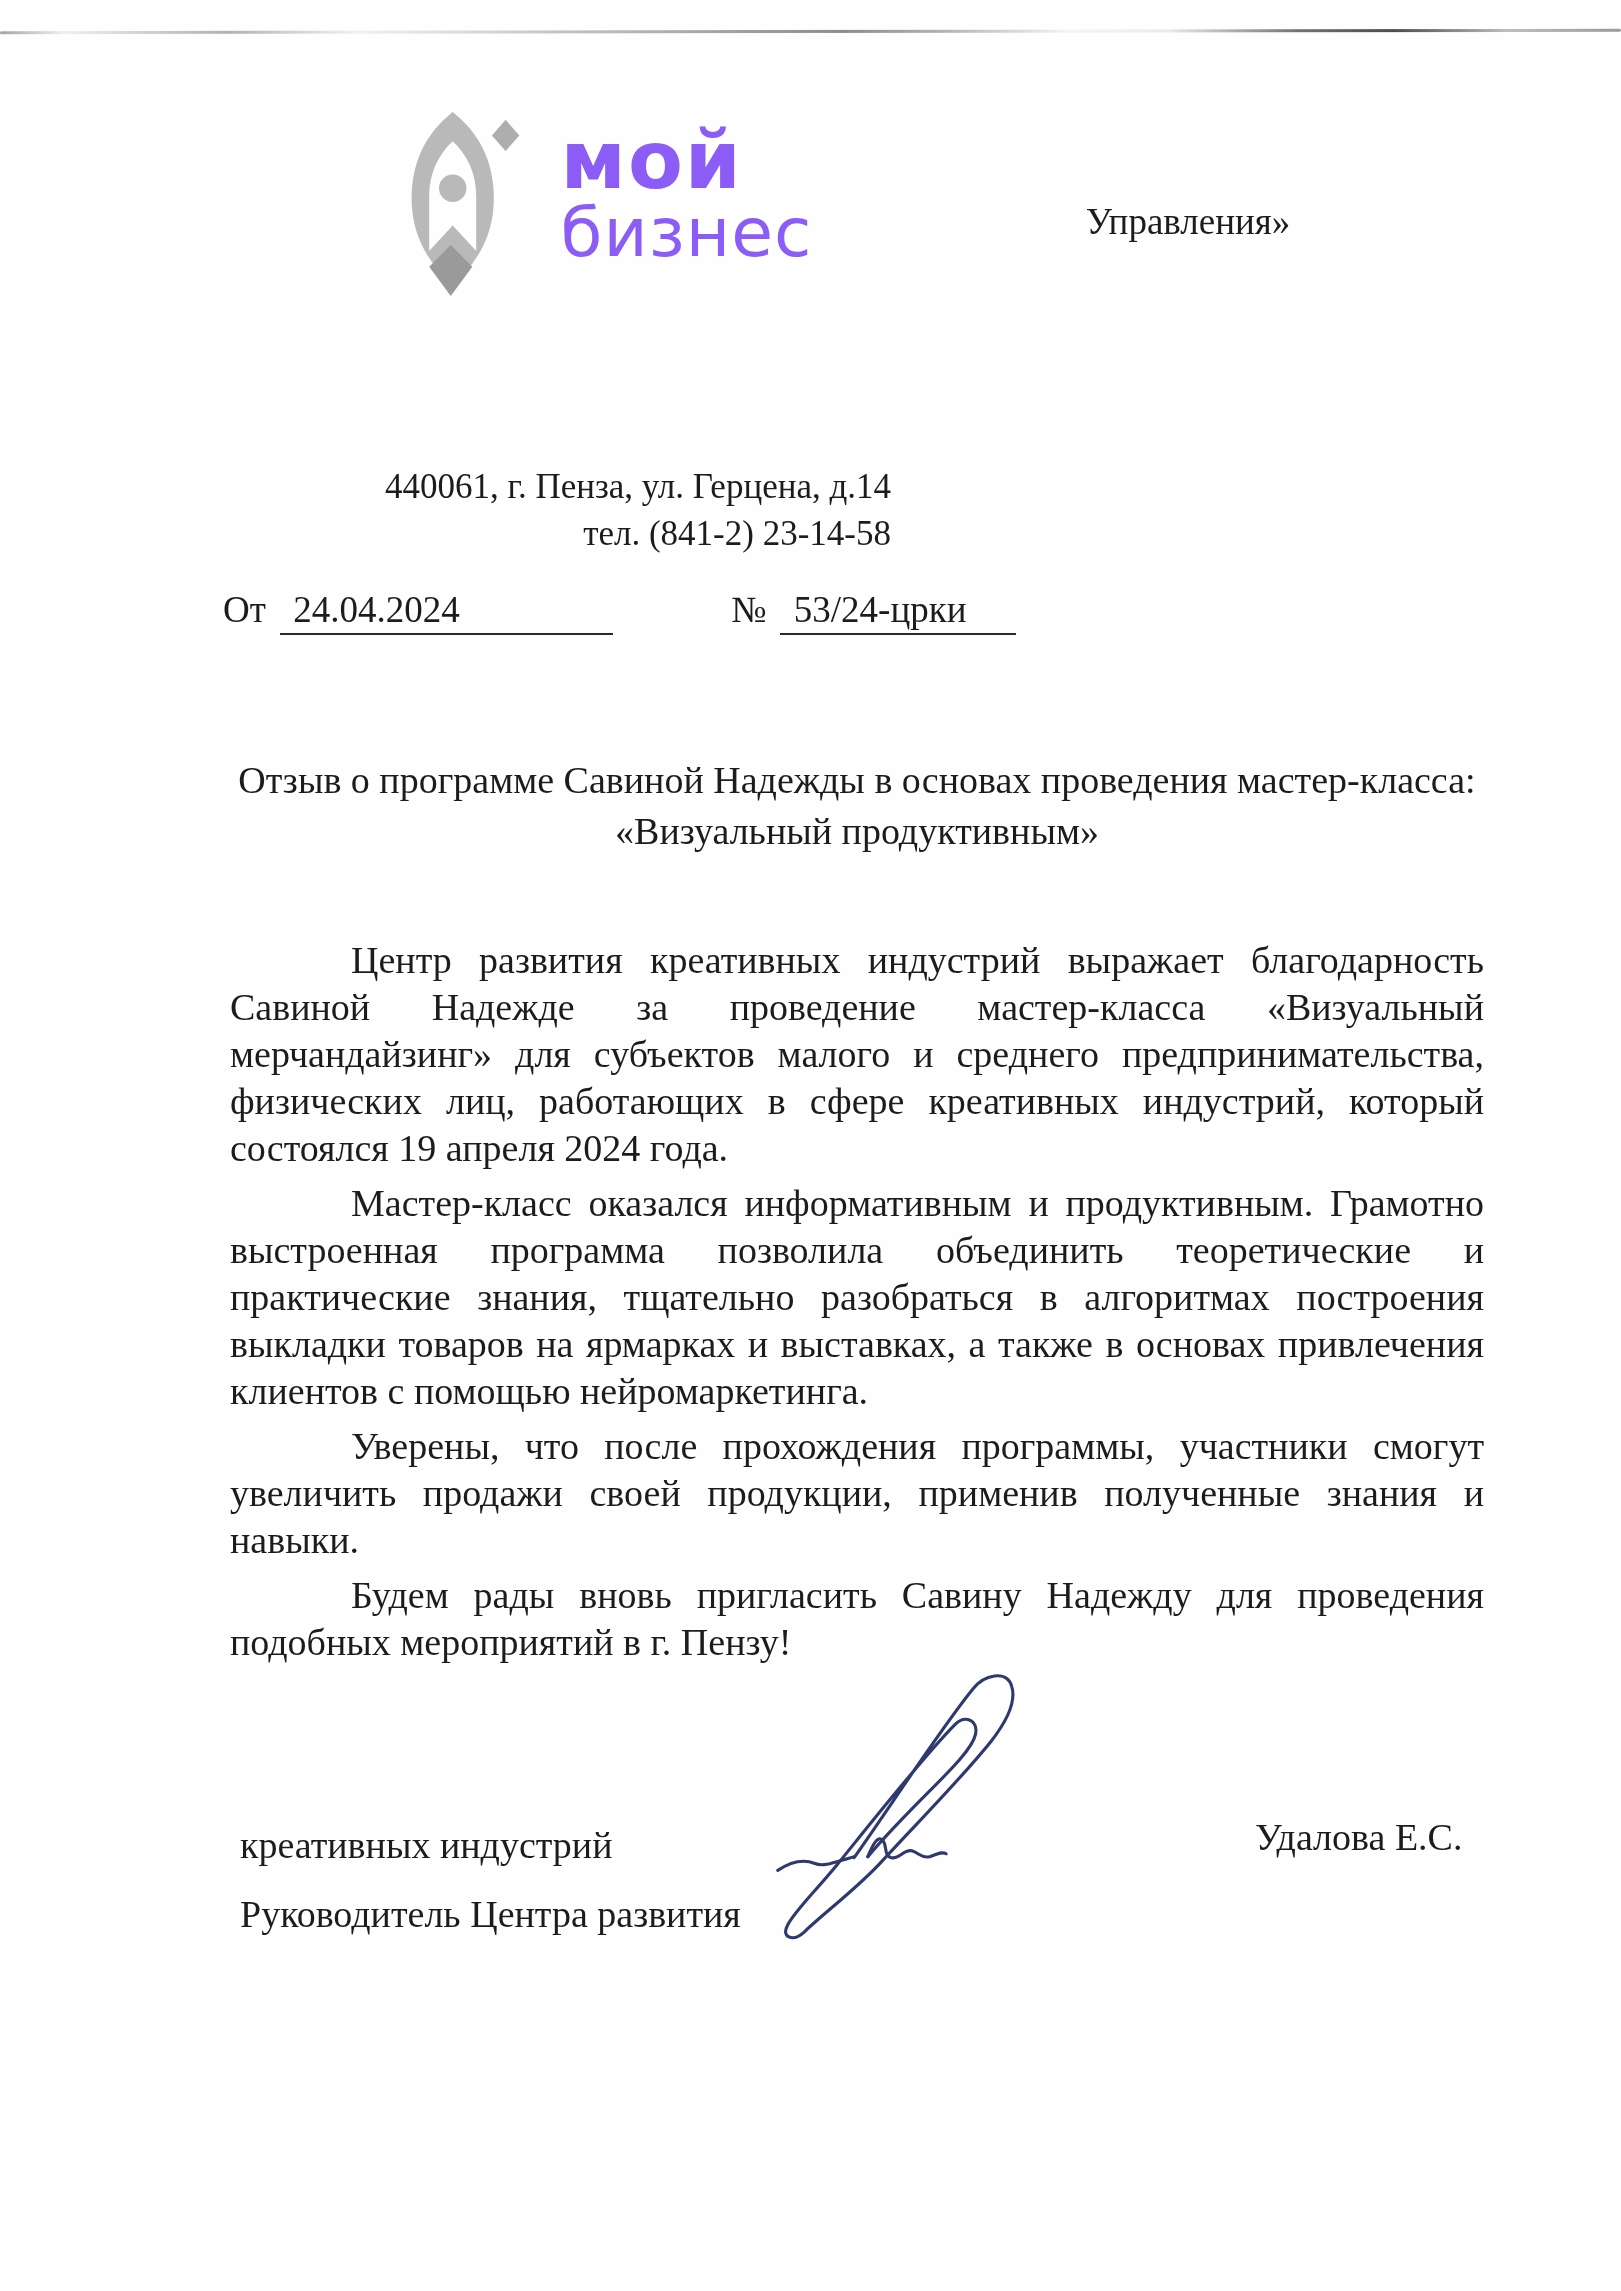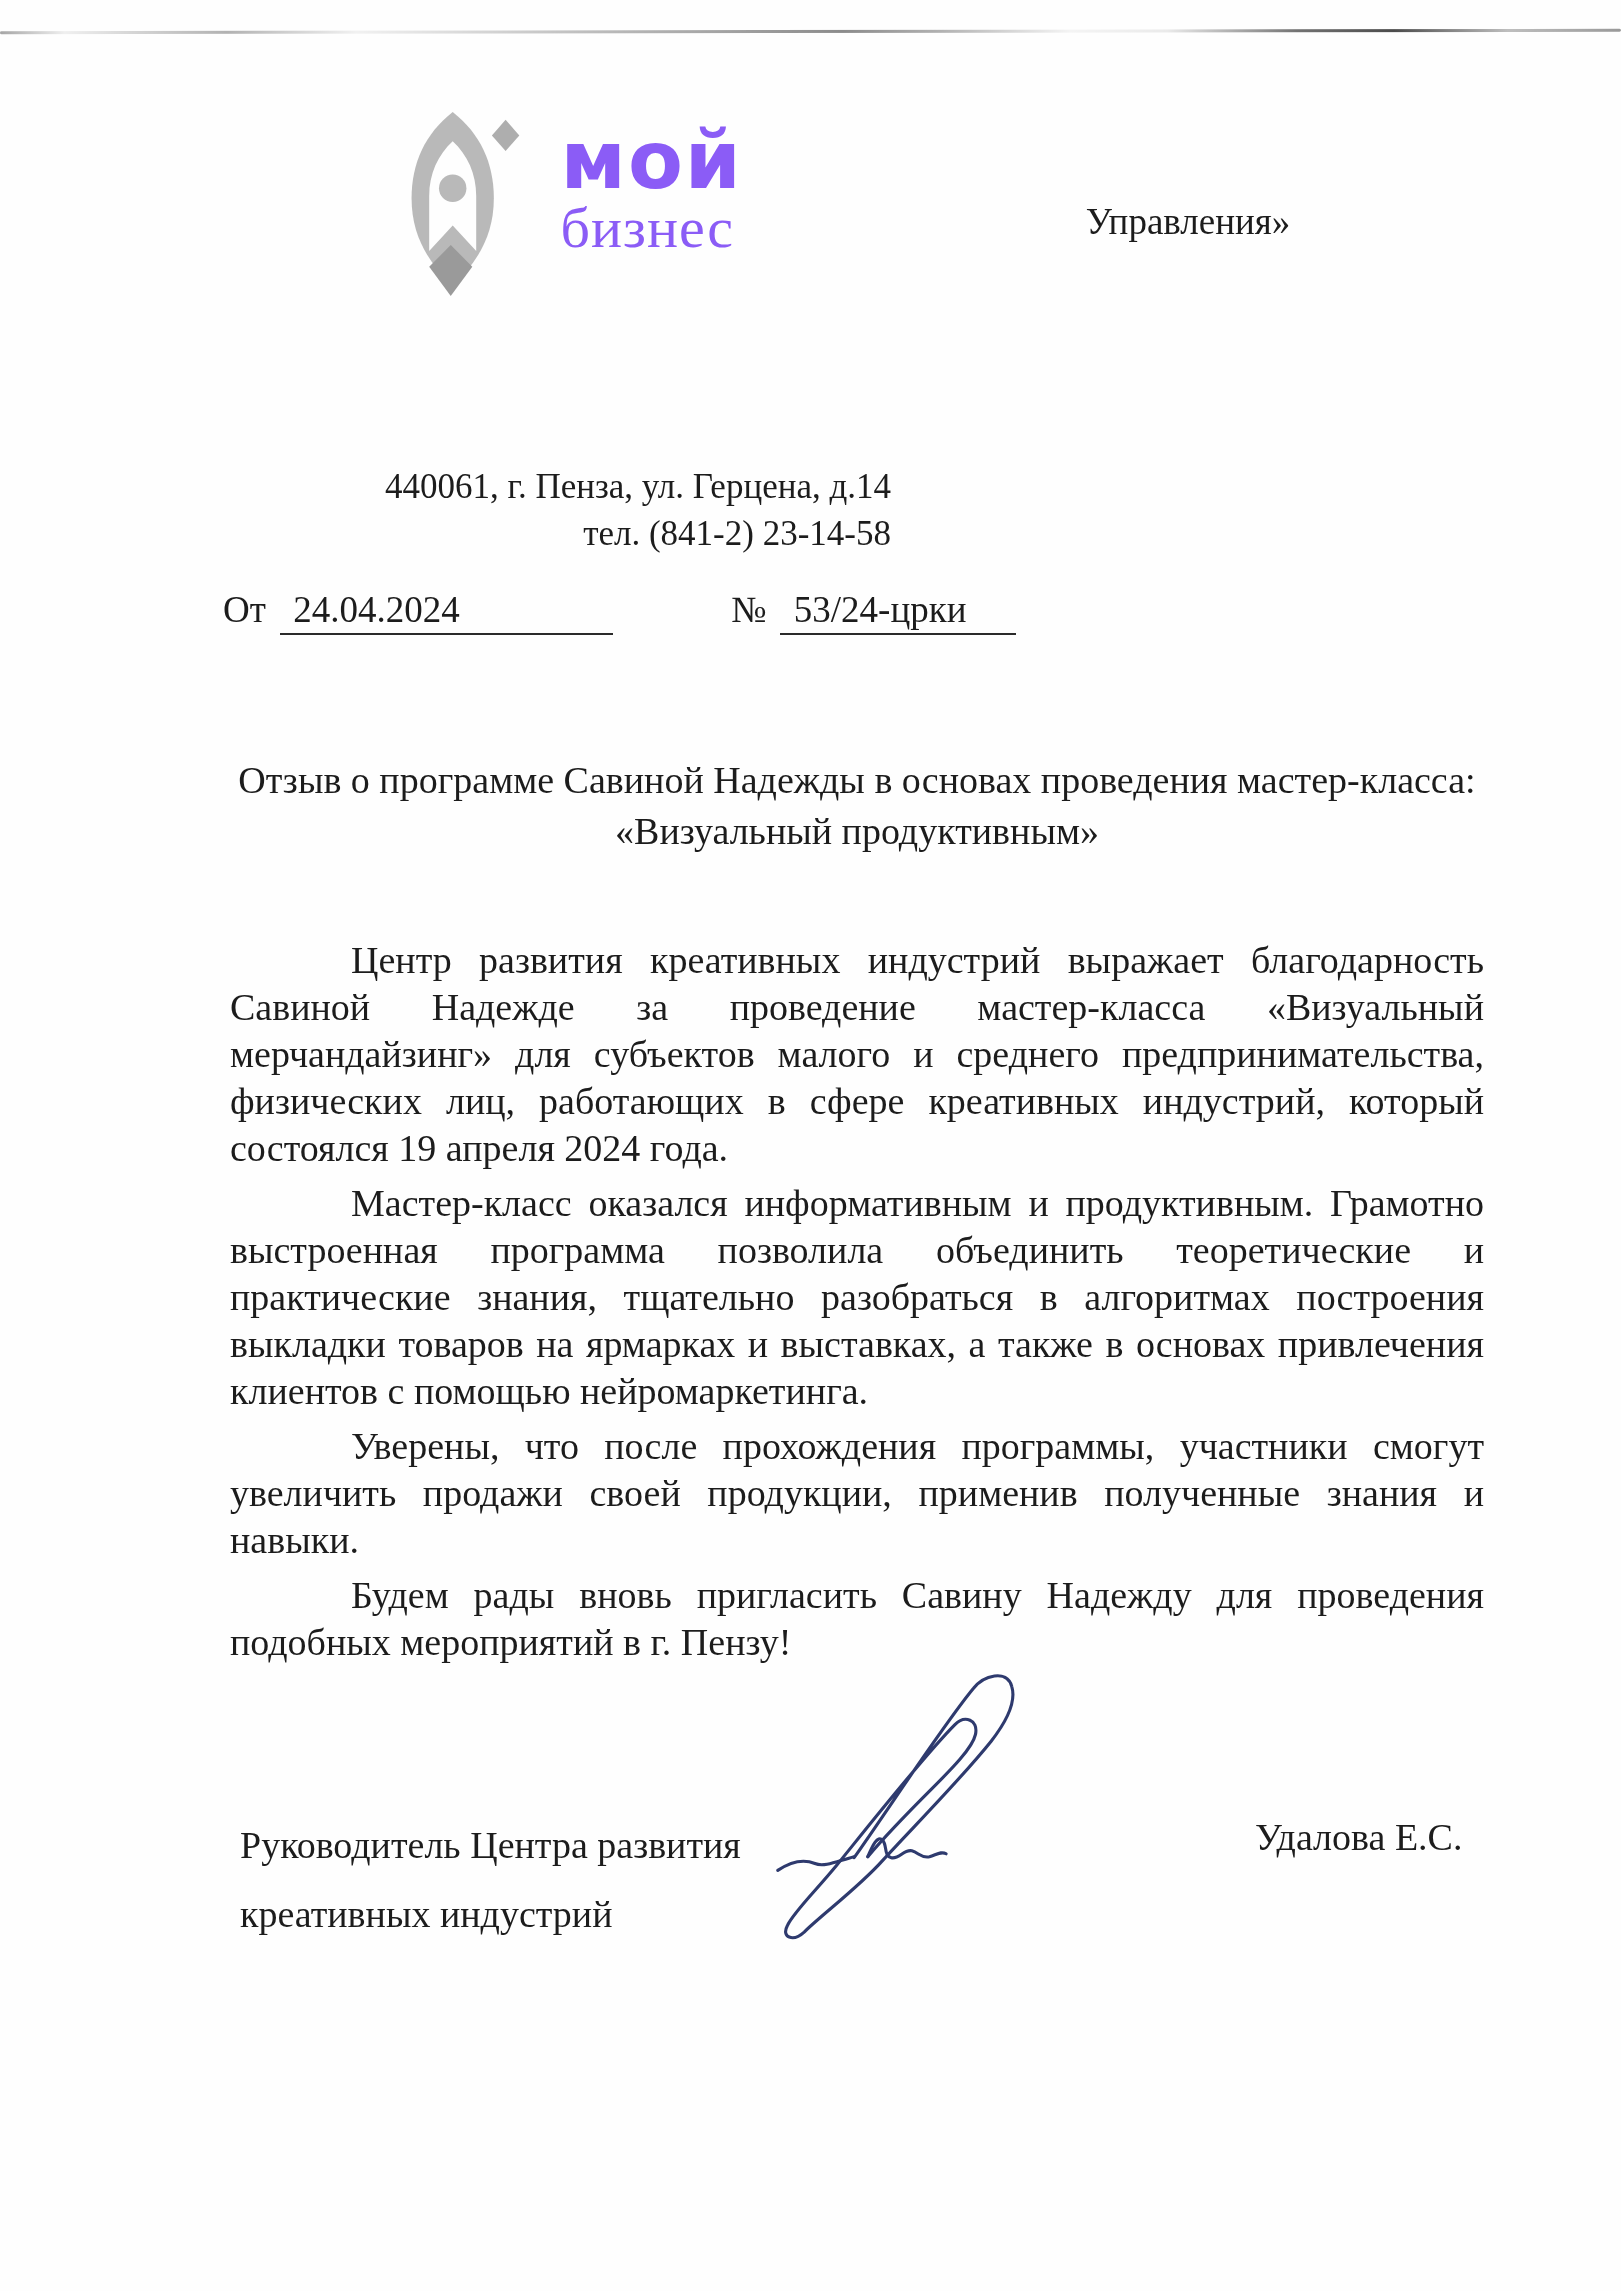--- a/index.html
+++ b/index.html
@@ -46,24 +46,23 @@
     color: #8b5cf6;
     line-height: 0.98;
     margin-top: 15.7px;
   }
   .logo-text .brand-top {
     font-size: 80px;
     font-weight: 800;
     letter-spacing: 2px;
   }
   .logo-text .brand-bottom {
-    font-size: 58px;
+    font-size: 68px;
     font-weight: 400;
     letter-spacing: 1px;
-    font-family: Liberation Serif, serif;
   }
 
   
   .org-name {
     position: absolute;
     left: 323px; top: 312px;
     width: 519px;
     text-align: center;
     font-weight: bold;
     font-size: 36px;
@@ -203,22 +202,22 @@
   </div>
 
   <div class="doc-body">
     <p>Центр развития креативных индустрий выражает благодарность Савиной Надежде за проведение мастер-класса «Визуальный мерчандайзинг» для субъектов малого и среднего предпринимательства, физических лиц, работающих в сфере креативных индустрий, который состоялся 19 апреля 2024 года.</p>
     <p>Мастер-класс оказался информативным и продуктивным. Грамотно выстроенная программа позволила объединить теоретические и практические знания, тщательно разобраться в алгоритмах построения выкладки товаров на ярмарках и выставках, а также в основах привлечения клиентов с помощью нейромаркетинга.</p>
     <p>Уверены, что после прохождения программы, участники смогут увеличить продажи своей продукции, применив полученные знания и навыки.</p>
     <p>Будем рады вновь пригласить Савину Надежду для проведения подобных мероприятий в г. Пензу!</p>
   </div>
 
   <div class="sig-position">
+    <div>креативных индустрий</div>
     <div>Руководитель Центра развития</div>
-    <div>креативных индустрий</div>
   </div>
 
   <svg class="sig-stroke" viewBox="0 0 285 300" aria-hidden="true">
     <g fill="none" stroke="#2e3a6e" stroke-width="3.2" stroke-linecap="round" stroke-linejoin="round">
 
       <path d="M 12 226 C 24 218, 38 214, 50 219 C 60 223, 74 216, 90 212"></path>
 
       <path d="M 90 213
                C 122 168, 182 76, 212 40
                C 222 27, 246 20, 251 38

